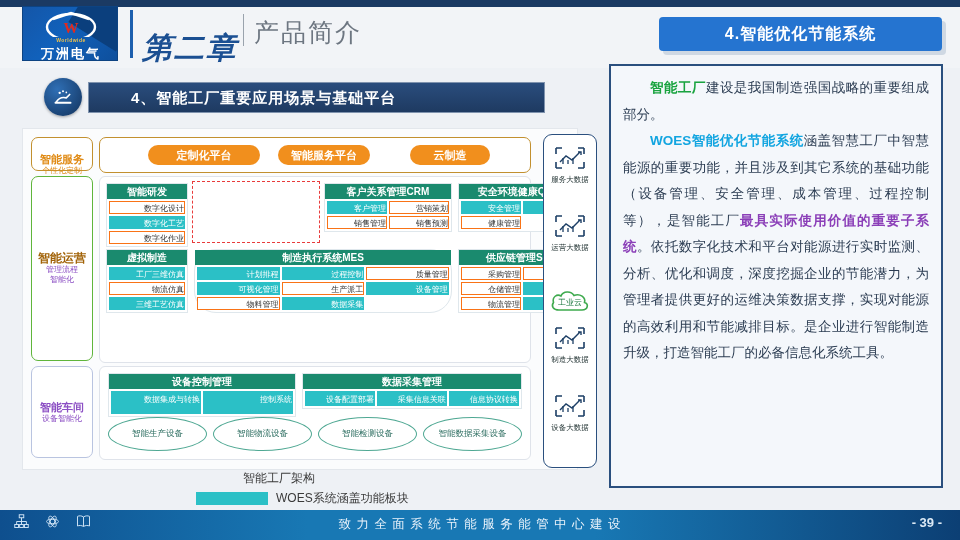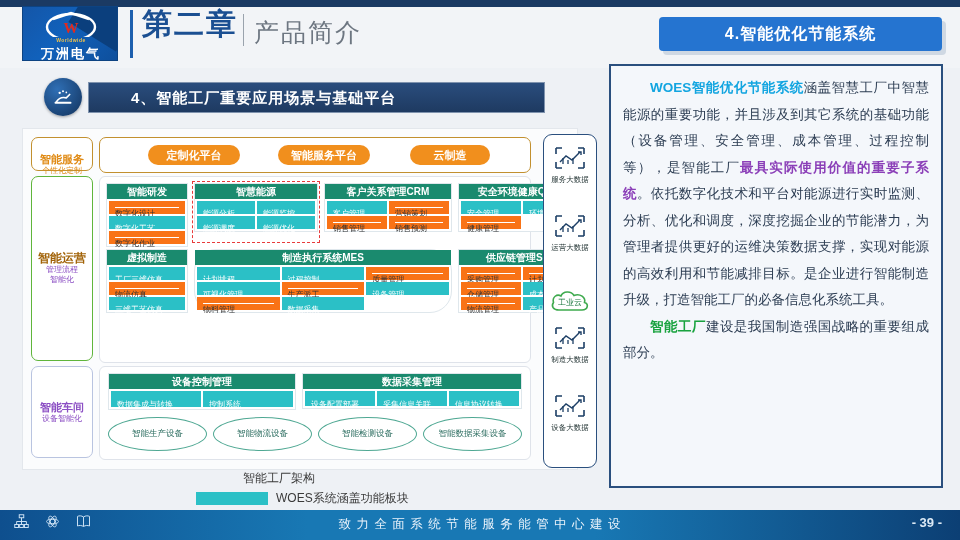--- a/index.html
+++ b/index.html
@@ -16,22 +16,22 @@
      border:1px solid #0d4382;box-sizing:border-box;overflow:hidden;}
   #logo-box .corner{position:absolute;right:-18px;top:-22px;width:56px;height:56px;
      background:#0b3f7d;transform:rotate(32deg);}
   #logo-mark{position:absolute;left:0;top:4px;width:96px;text-align:center;}
   #logo-mark svg{display:block;margin:0 auto;}
   #logo-sub{position:absolute;left:0;top:30px;width:96px;text-align:center;
      font-size:5px;color:#f0c24a;letter-spacing:.5px;font-weight:bold;}
   #logo-cn{position:absolute;left:0;top:38px;width:96px;text-align:center;
      font-size:13px;color:#ffffff;font-weight:bold;letter-spacing:2px;}
   #hdr-divider{position:absolute;left:130px;top:10px;width:3px;height:48px;background:#1d5fae;}
-  #chapter{position:absolute;left:142px;top:4px;font-size:30px;color:#1b4f92;
-     font-weight:bold;letter-spacing:2px;}
+  #chapter{position:absolute;left:142px;top:28px;font-size:30px;color:#1b4f92;
+     font-weight:bold;letter-spacing:2px;font-style:italic;}
   #chapter-sep{position:absolute;left:243px;top:14px;width:1px;height:32px;background:#9aa3ad;}
   #chapter-sub{position:absolute;left:254px;top:16px;font-size:25px;color:#6d7681;letter-spacing:2px;}
 
   
   #right-pill{position:absolute;left:659px;top:17px;width:283px;height:34px;
      background:#2574d0;border-radius:4px;box-shadow:4px 4px 0 #cfd8e3;}
   #right-pill span{display:block;line-height:34px;text-align:center;color:#fff;
      font-size:16px;font-weight:bold;letter-spacing:1px;}
 
   
@@ -61,33 +61,33 @@
   #lbl-shop{top:237px;height:92px;border:1px solid #b9c4e0;
      display:flex;flex-direction:column;justify-content:center;}
   #lbl-shop .lbl-t{color:#8c4fc4;font-size:11px;}
   #lbl-shop .lbl-s{color:#8c4fc4;}
 
   
   #platform-strip{position:absolute;left:76px;top:8px;width:430px;height:34px;
      border:1px solid #c2902f;border-radius:7px;background:#fff;}
   .plat-pill{position:absolute;top:7px;height:20px;line-height:20px;border-radius:10px;
      background:#f18f1d;color:#fff;font-size:11px;font-weight:bold;text-align:center;}
-  #plat-1{left:48px;width:92px;}
+  #plat-1{left:48px;width:112px;}
   #plat-2{left:178px;width:92px;}
   #plat-3{left:310px;width:80px;}
 
   
   #oper-area{position:absolute;left:76px;top:47px;width:430px;height:185px;
      border:1px solid #dfe3ea;border-radius:6px;background:#fff;}
   .panel{position:absolute;border:1px solid #dfe7ec;background:#fff;box-sizing:border-box;}
   .panel-hd{background:#1a8a6e;color:#fff;font-size:10px;font-weight:bold;
      text-align:center;line-height:15px;height:15px;}
   .cells{display:flex;flex-wrap:wrap;padding:2px;gap:2px;}
-  .cell{font-size:8px;line-height:13px;height:13px;text-align:left;
-     border:6px solid #f97316;box-sizing:border-box;color:#333;background:#fff;}
+  .cell{font-size:8px;line-height:13px;height:13px;text-align:right;
+     border:1px solid #f97316;box-sizing:border-box;color:#333;background:#fff;}
   .cell.t{background:#2bc0c6;border-color:#2bc0c6;color:#fff;}
   .cell.g{background:#1a8a6e;border-color:#1a8a6e;color:#fff;font-weight:bold;}
 
   #pnl-rd{left:6px;top:6px;width:82px;}
   #pnl-rd .cell{width:100%;}
   #pnl-energy{left:94px;top:6px;width:124px;}
   #pnl-energy .cell{width:calc(50% - 1px);}
   #energy-dash{position:absolute;left:92px;top:4px;width:128px;height:62px;
      border:1.5px dashed #e83b3b;box-sizing:border-box;pointer-events:none;}
   #pnl-crm{left:224px;top:6px;width:128px;}
@@ -103,21 +103,21 @@
   #ccr-row{position:absolute;left:94px;top:136px;width:258px;display:flex;gap:4px;}
   #ccr-row .cell{height:16px;line-height:16px;font-size:9px;}
   #ccr-main{width:86px;}
   #ccr-2{width:72px;}
   #ccr-3{width:72px;}
 
   
   #shop-area{position:absolute;left:76px;top:237px;width:430px;height:92px;
      border:1px solid #dfe3ea;border-radius:6px;background:#fff;}
   #pnl-dev{position:absolute;left:8px;top:6px;width:186px;border:1px solid #dfe7ec;background:#fff;}
-  #pnl-dev .cell{width:calc(50% - 1px);height:16px;line-height:15px;}
+  #pnl-dev .cell{width:calc(50% - 1px);height:23px;line-height:15px;}
   #pnl-acq{position:absolute;left:202px;top:6px;width:218px;border:1px solid #dfe7ec;background:#fff;}
   #pnl-acq .cell{width:calc(33.33% - 1.4px);height:15px;line-height:15px;}
   #ovals{position:absolute;left:8px;top:50px;width:414px;display:flex;gap:6px;}
   .oval{flex:1;height:32px;border:1px solid #4fa893;border-radius:50%;
      font-size:8.5px;color:#2c6d60;display:flex;align-items:center;justify-content:center;
      background:#fff;}
 
   
   #data-col{position:absolute;left:520px;top:5px;width:52px;height:332px;
      border:1px solid #2a4f7e;border-radius:9px;background:#fff;}
@@ -215,29 +215,20 @@
 
     <div class="panel" id="pnl-rd">
       <div class="panel-hd">智能研发</div>
       <div class="cells">
         <div class="cell">数字化设计</div>
         <div class="cell t">数字化工艺</div>
         <div class="cell">数字化作业</div>
       </div>
     </div>
 
-    <div class="panel" id="pnl-energy">
-      <div class="panel-hd">智慧能源</div>
-      <div class="cells">
-        <div class="cell t">能源分析</div>
-        <div class="cell t">能源监控</div>
-        <div class="cell t">能源调度</div>
-        <div class="cell t">能源优化</div>
-      </div>
-    </div>
     <div id="energy-dash"></div>
 
     <div class="panel" id="pnl-crm">
       <div class="panel-hd">客户关系管理CRM</div>
       <div class="cells">
         <div class="cell t">客户管理</div>
         <div class="cell">营销策划</div>
         <div class="cell">销售管理</div>
         <div class="cell">销售预测</div>
       </div>
@@ -361,22 +352,22 @@
     </div>
   </div>
 </div>
 
 <div id="caption">智能工厂架构</div>
 <div id="legend-swatch"></div>
 <div id="legend-text">WOES系统涵盖功能板块</div>
 
 <div id="text-panel">
   <div id="body-text">
+    <p><span class="hl-green">智能工厂</span><span>建设是我国制造强国战略的重要组成部分。</span></p>
     <p><span class="hl-cyan">WOES智能优化节能系统</span><span>涵盖智慧工厂中智慧能源的重要功能，并且涉及到其它系统的基础功能（设备管理、安全管理、成本管理、过程控制等），是智能工厂</span><span class="hl-purple">最具实际使用价值的重要子系统</span><span>。依托数字化技术和平台对能源进行实时监测、分析、优化和调度，深度挖掘企业的节能潜力，为管理者提供更好的运维决策数据支撑，实现对能源的高效利用和节能减排目标。是企业进行智能制造升级，打造智能工厂的必备信息化系统工具。</span></p>
-    <p><span class="hl-green">智能工厂</span><span>建设是我国制造强国战略的重要组成部分。</span></p>
   </div>
 </div>
 
 <div id="footer"></div>
 <div id="footer-icons">
   <span>
     <svg width="15" height="15" viewBox="0 0 20 20">
       <rect x="7" y="1" width="6" height="4" fill="none" stroke="#cfe3f5" stroke-width="1.3"></rect>
       <rect x="1" y="14" width="5" height="4" fill="none" stroke="#cfe3f5" stroke-width="1.3"></rect>
       <rect x="7.5" y="14" width="5" height="4" fill="none" stroke="#cfe3f5" stroke-width="1.3"></rect>

